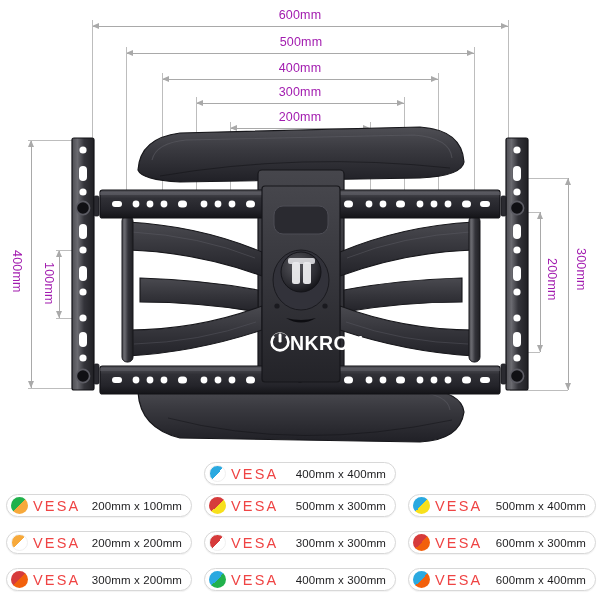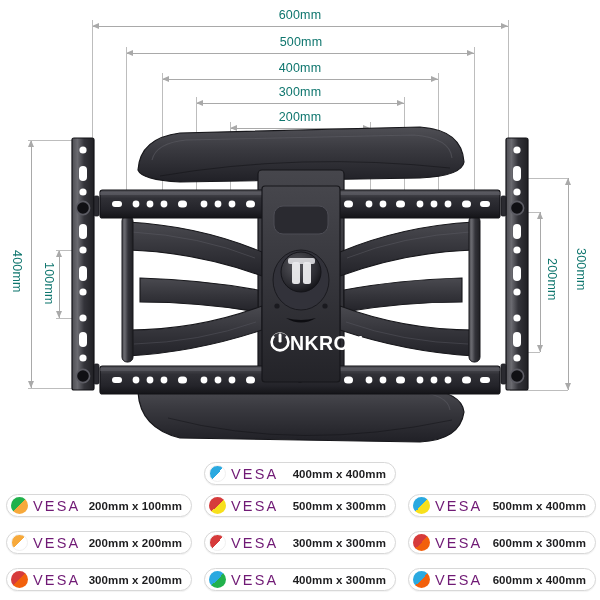--- a/index.html
+++ b/index.html
@@ -5,21 +5,21 @@
   html,body{margin:0;padding:0;}
   body{
     width:600px;height:600px;overflow:hidden;background:#ffffff;
     font-family:"Liberation Sans","DejaVu Sans",sans-serif;
     position:relative;
   }
   #stage{position:absolute;inset:0;}
 
   
   .dimlabel{
-    position:absolute;color:#0f766e;font-size:12.5px;letter-spacing:.2px;
+    position:absolute;color:#a21caf;font-size:12.5px;letter-spacing:.2px;
     white-space:nowrap;transform:translateX(-50%);
   }
   .dimlabel.vert{
     transform:none;writing-mode:vertical-rl;
   }
   .dimline-h{
     position:absolute;height:1px;background:#a9a9a9;
   }
   .dimline-v{
     position:absolute;width:1px;background:#a9a9a9;
@@ -37,26 +37,26 @@
 
   
   .badge{
     position:absolute;height:23px;border:1px solid #d8d8d8;border-radius:12px;
     background:#fff;display:flex;align-items:center;
     box-shadow:0 1px 1px rgba(0,0,0,.05);
     box-sizing:border-box;padding:0 9px 0 4px;
   }
   .badge-logo{width:17px;height:17px;border-radius:50%;flex:0 0 auto;overflow:hidden;}
   .badge-vesa{
-    color:#701a75;font-size:14.5px;letter-spacing:2.2px;
+    color:#ef4444;font-size:14.5px;letter-spacing:2.2px;
     margin-left:5px;font-weight:400;
   }
   .badge-size{
     color:#1d1d1f;font-size:11.5px;margin-left:auto;padding-left:8px;
-    white-space:nowrap;letter-spacing:.1px;font-weight:bold;
+    white-space:nowrap;letter-spacing:.1px;
   }
 </style>
 </head>
 <body>
 
 <div id="stage">
 
   <div>
 
     <div class="dimlabel" style="left:300px;top:8px;">600mm</div>

